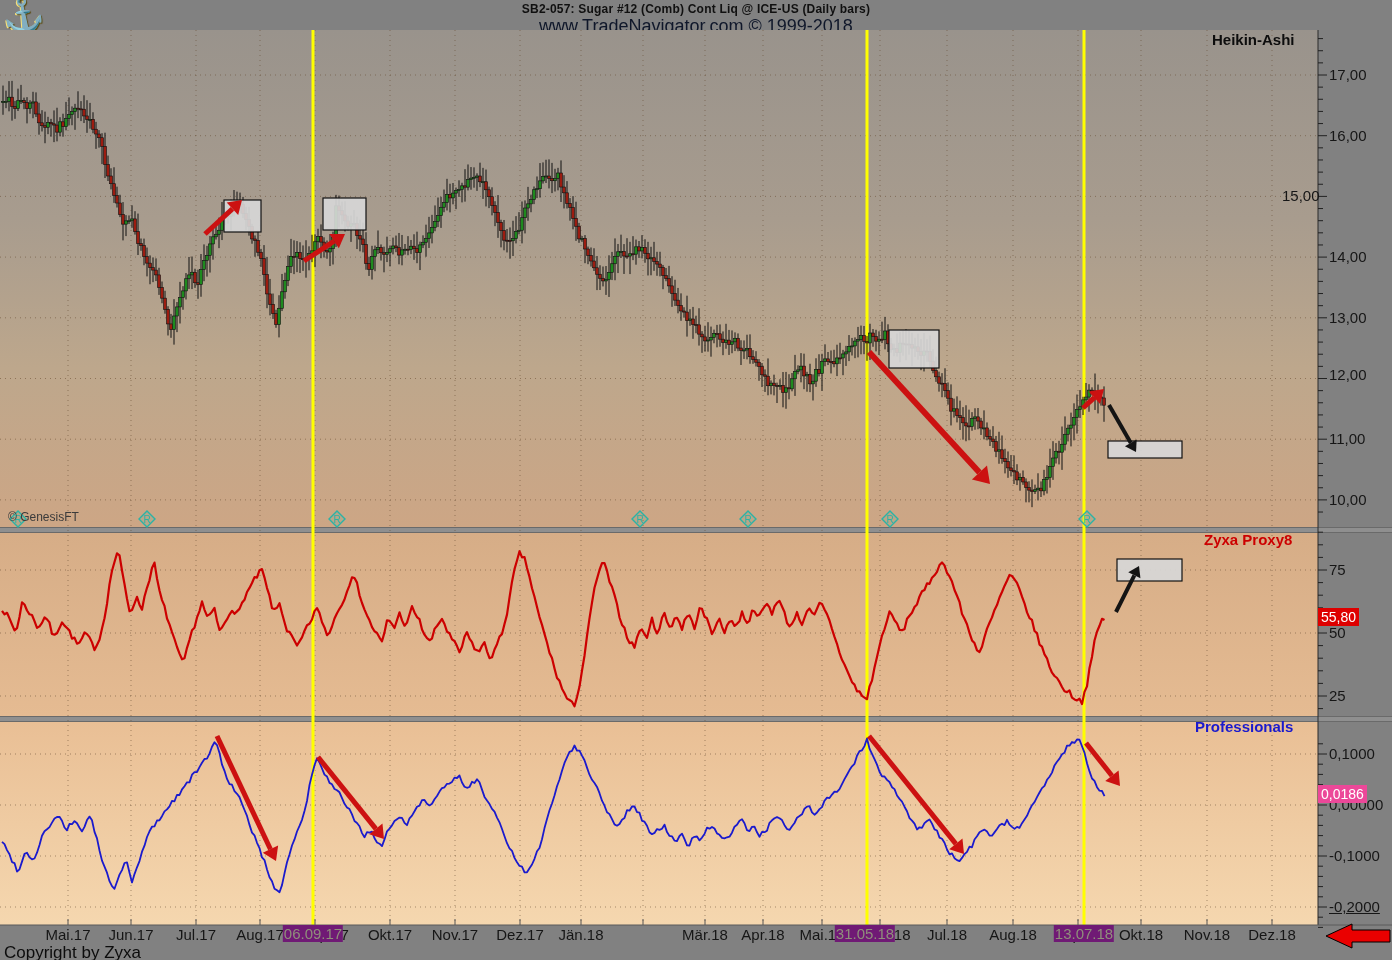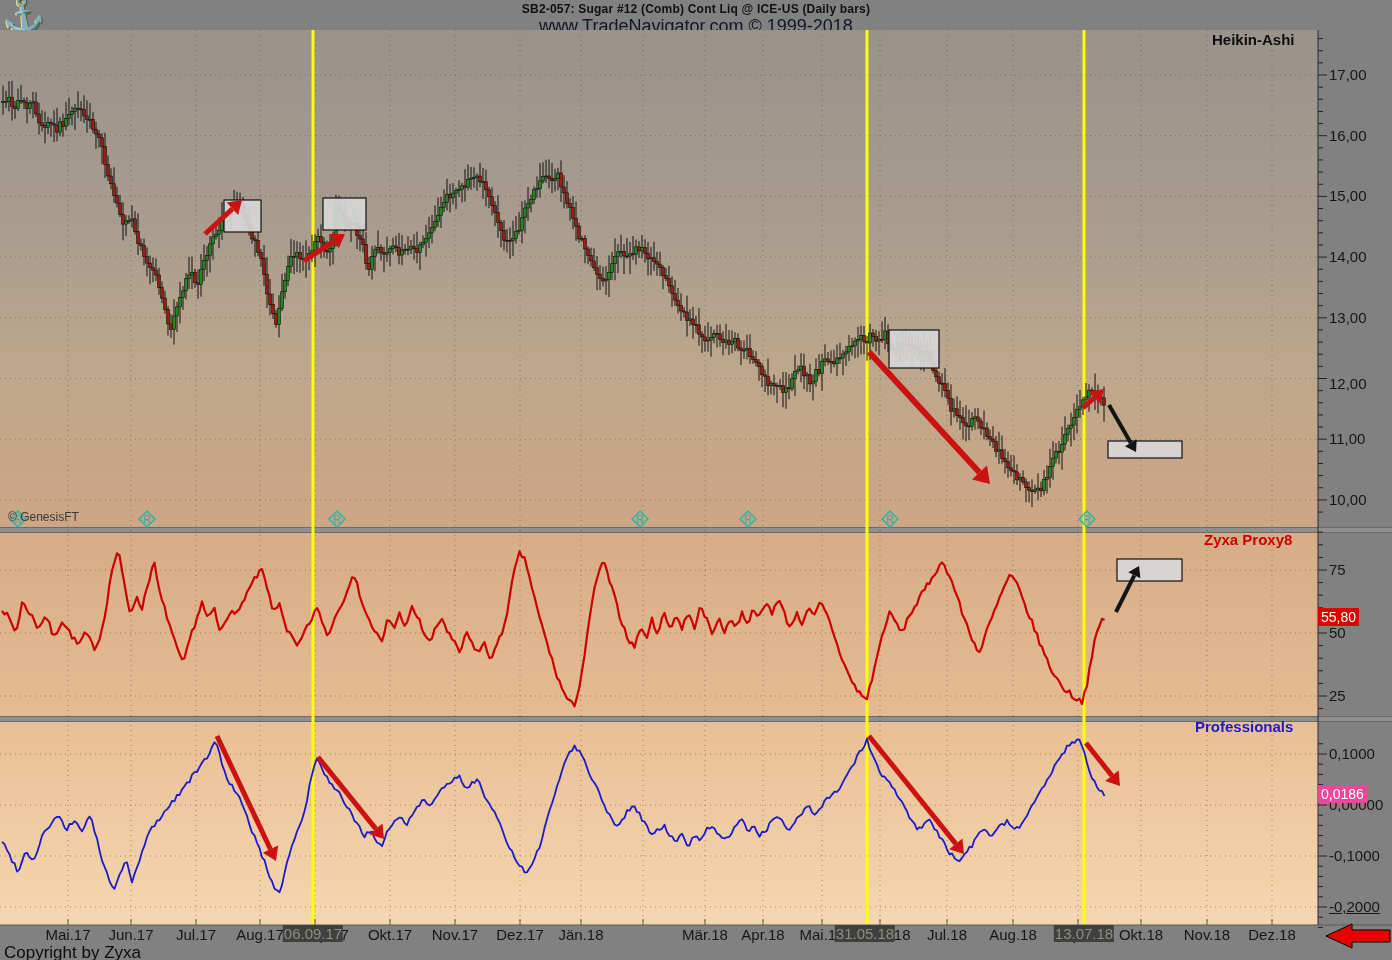--- a/index.html
+++ b/index.html
@@ -13,21 +13,21 @@
   .panel{position:absolute;left:0;width:1318px;}
   #panel-main{top:30px;height:497px;background:linear-gradient(#99938c,#a89c8e 38%,#bda78c 68%,#cda685);}
   #panel-mid{top:533px;height:183px;background:linear-gradient(#d6ad87,#e5bb92);}
   #panel-bot{top:722px;height:203px;background:linear-gradient(#e9bf95,#f5d7af);}
   .sep{position:absolute;left:0;width:1392px;height:6px;background:#8f8f8f;
        border-top:1px solid #6a6a6a;border-bottom:1px solid #6a6a6a;box-sizing:border-box;}
   #sep1{top:527px;} #sep2{top:716px;}
   svg#chart{position:absolute;left:0;top:0;pointer-events:none;}
   .axis-label{position:absolute;font-size:15px;color:#161616;white-space:nowrap;}
   .month{transform:translateX(-50%);}
-  .hl-date{transform:translateX(-50%);background:#404040;color:#8f8f7b;padding:0 1px;}
+  .hl-date{transform:translateX(-50%);background:#701a75;color:#8f8f7b;padding:0 1px;}
   .panel-title{position:absolute;font-size:15px;font-weight:bold;white-space:nowrap;}
   #lbl-heikin{left:1212px;top:31px;color:#0d0d0d;}
   #lbl-proxy{left:1204px;top:531px;color:#cc0000;}
   #lbl-prof{left:1195px;top:718px;color:#1a1acd;}
   .badge{position:absolute;font-size:14px;color:#ffffff;padding:1px 3px;white-space:nowrap;}
   #badge-proxy{left:1318px;top:608px;background:#de0000;}
   #badge-prof{left:1318px;top:785px;background:#ec4899;}
   #watermark{position:absolute;left:8px;top:510px;font-size:12px;color:#3b3b3b;}
   #copyright{position:absolute;left:4px;top:943px;font-size:17px;color:#0c0c0c;}
   #gen-labels{position:absolute;left:0;top:0;width:1292px;height:960px;pointer-events:none;}
@@ -990,24 +990,24 @@
         <text x="1087" y="523" text-anchor="middle" font-size="10" font-family="Liberation Sans, sans-serif" fill="#2ab3a6">R</text>
       </g>
       <g>
         <polygon points="1326,936 1352,924 1352,930 1390,930 1390,942 1352,942 1352,948" fill="#ea0000" stroke="#000" stroke-width="1"></polygon>
       </g>
     </svg>
 
   <div id="gen-labels">
       <div class="axis-label" style="left: 1329px; top: 66px;">17,00</div>
       <div class="axis-label" style="left: 1329px; top: 126.7px;">16,00</div>
-      <div class="axis-label" style="left: 1329px; top: 187.4px;">15,00</div>
+      <div class="axis-label" style="left: 1282px; top: 187.4px;">15,00</div>
       <div class="axis-label" style="left: 1329px; top: 248.1px;">14,00</div>
       <div class="axis-label" style="left: 1329px; top: 308.8px;">13,00</div>
-      <div class="axis-label" style="left: 1329px; top: 375px; text-align: right;">12,00</div>
+      <div class="axis-label" style="left: 1329px; top: 366px; text-align: right;">12,00</div>
       <div class="axis-label" style="left: 1329px; top: 430.2px;">11,00</div>
       <div class="axis-label" style="left: 1329px; top: 490.9px;">10,00</div>
       <div class="axis-label" style="left: 1329px; top: 561px;">75</div>
       <div class="axis-label" style="left: 1329px; top: 624px;">50</div>
       <div class="axis-label" style="left: 1329px; top: 687px;">25</div>
       <div class="axis-label" style="left: 1329px; top: 745px;">0,1000</div>
       <div class="axis-label" style="left: 1329px; top: 796px;">0,00000</div>
       <div class="axis-label" style="left: 1329px; top: 847px;">-0,1000</div>
       <div class="axis-label" style="left: 1329px; top: 898px; text-decoration: underline;">-0,2000</div>
       <div class="axis-label month" style="left: 68px; top: 926px;">Mai.17</div>

